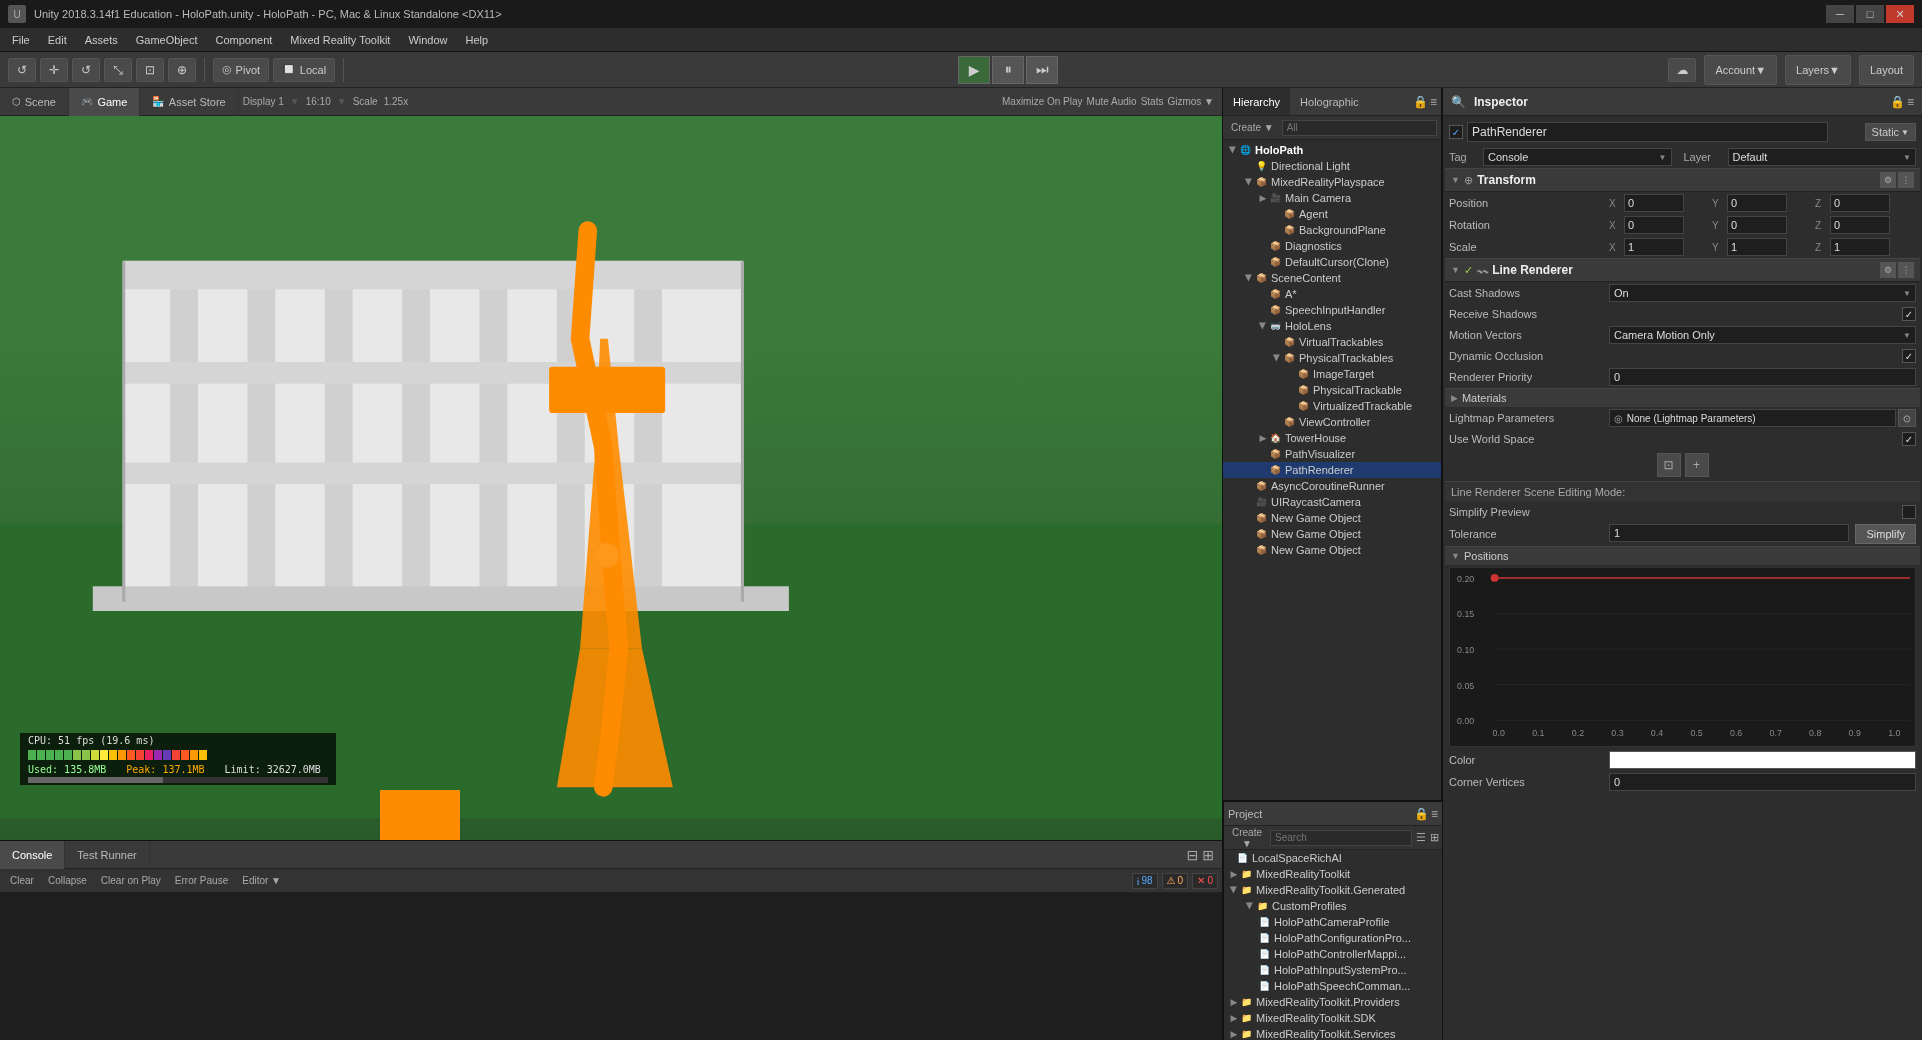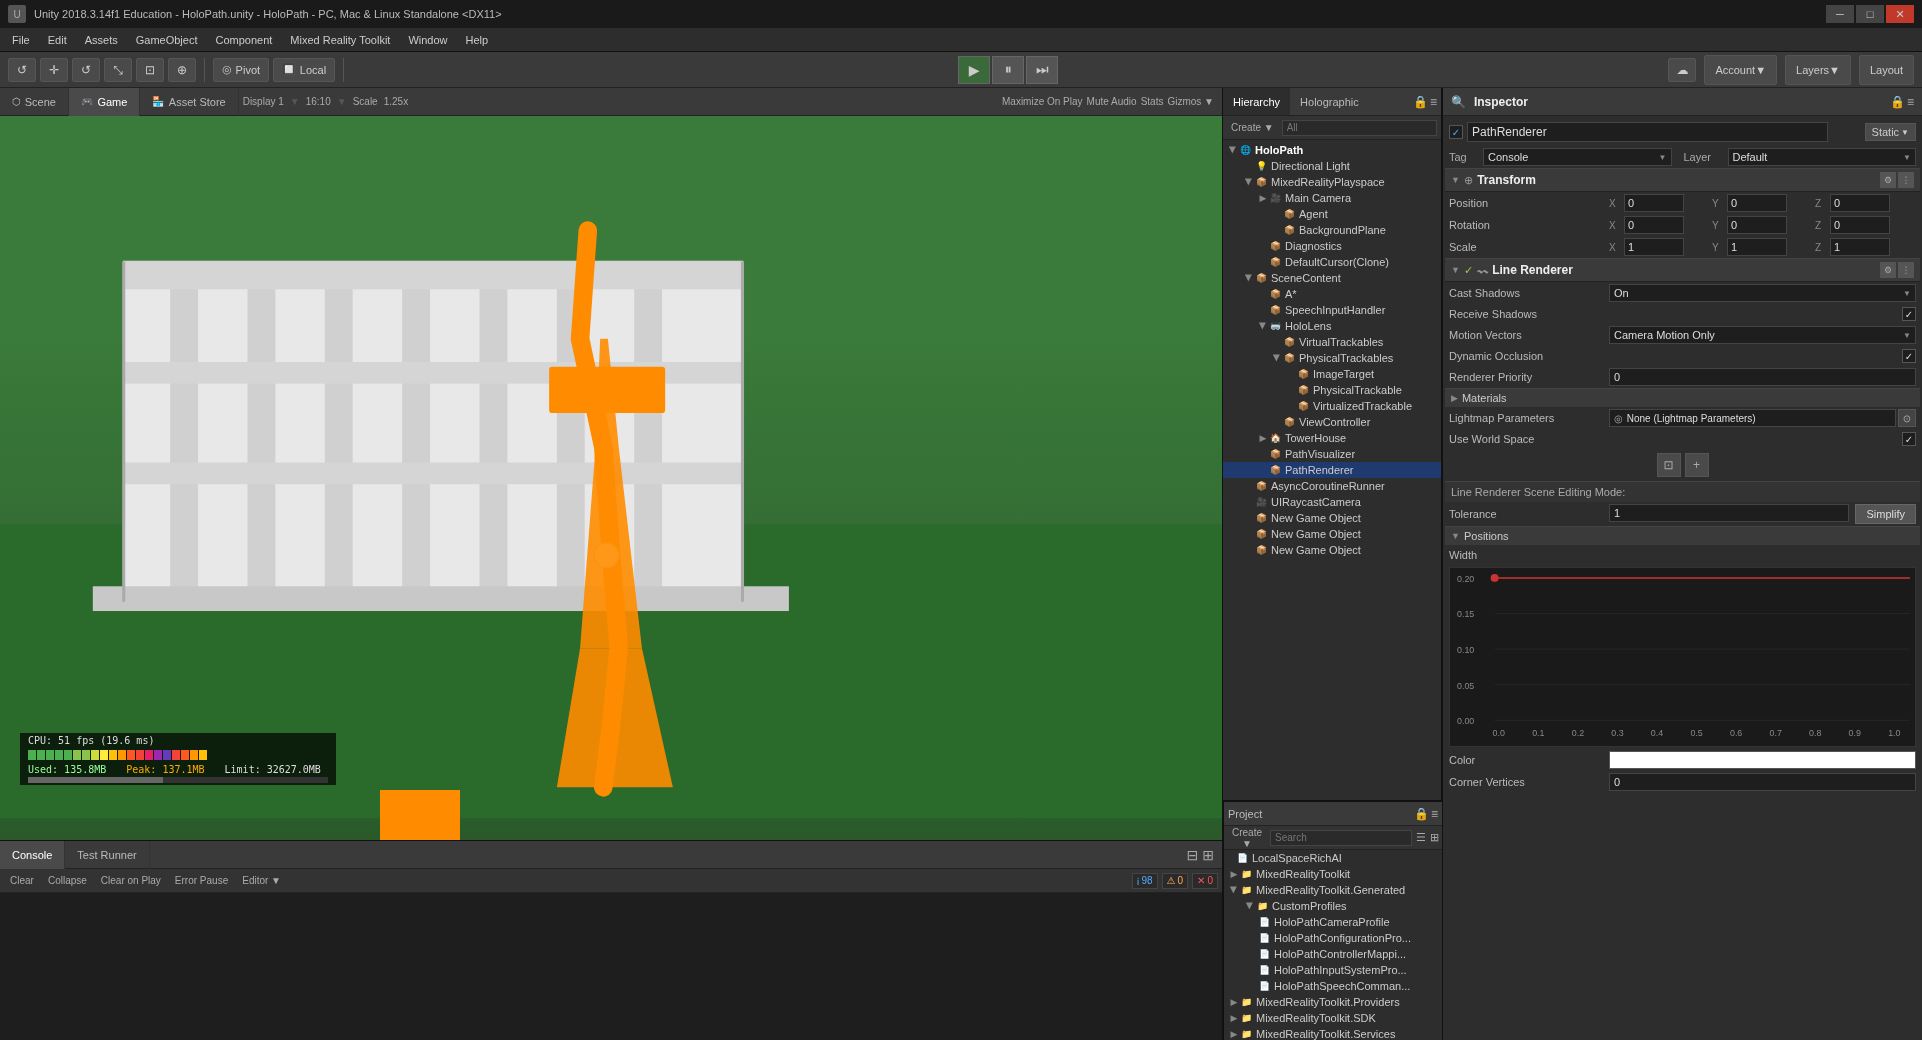--- a/index.html
+++ b/index.html
@@ -760,37 +760,40 @@
         <div style="display:flex;gap:4px;">
           <button style="background:#4a4a4a;border:1px solid #555;color:#aaa;width:24px;height:24px;cursor:pointer;font-size:12px;">⊡</button>
           <button style="background:#4a4a4a;border:1px solid #555;color:#aaa;width:24px;height:24px;cursor:pointer;font-size:12px;">+</button>
         </div>
       </div>
 
       <div style="padding:4px 6px; background:#333; border-top:1px solid #444;">
         <span style="font-size:11px;color:#aaa;">Line Renderer Scene Editing Mode:</span>
       </div>
 
+      <div class="insp-row">
+        <span class="insp-label">Simplify Preview</span>
+        <div class="insp-value">
+          <div class="checkbox-field"></div>
+        </div>
+      </div>
 
       <div class="insp-row">
         <span class="insp-label">Tolerance</span>
         <div class="insp-value">
           <input type="text" class="insp-field" value="1" style="flex: 1 1 0%;">
           <button class="simplify-btn" style="margin-left:4px;">Simplify</button>
         </div>
       </div>
 
       <div class="section-header">
         <span class="comp-arrow open">▼</span>
         <span style="font-size:11px;color:#ccc;">Positions</span>
       </div>
 
-      <div class="insp-row">
-        <span class="insp-label">Width</span>
-      </div>
 
       <div id="width-graph" style="background:#1a1a1a;border:1px solid #333;height:180px;position:relative;margin:2px 4px;">
         <svg viewBox="0 0 460 180" style="width:100%;height:100%;">
 
           <line x1="40" y1="10" x2="460" y2="10" stroke="#333" stroke-width="0.5"></line>
           <line x1="40" y1="46" x2="460" y2="46" stroke="#333" stroke-width="0.5"></line>
           <line x1="40" y1="82" x2="460" y2="82" stroke="#333" stroke-width="0.5"></line>
           <line x1="40" y1="118" x2="460" y2="118" stroke="#333" stroke-width="0.5"></line>
           <line x1="40" y1="154" x2="460" y2="154" stroke="#333" stroke-width="0.5"></line>
 

